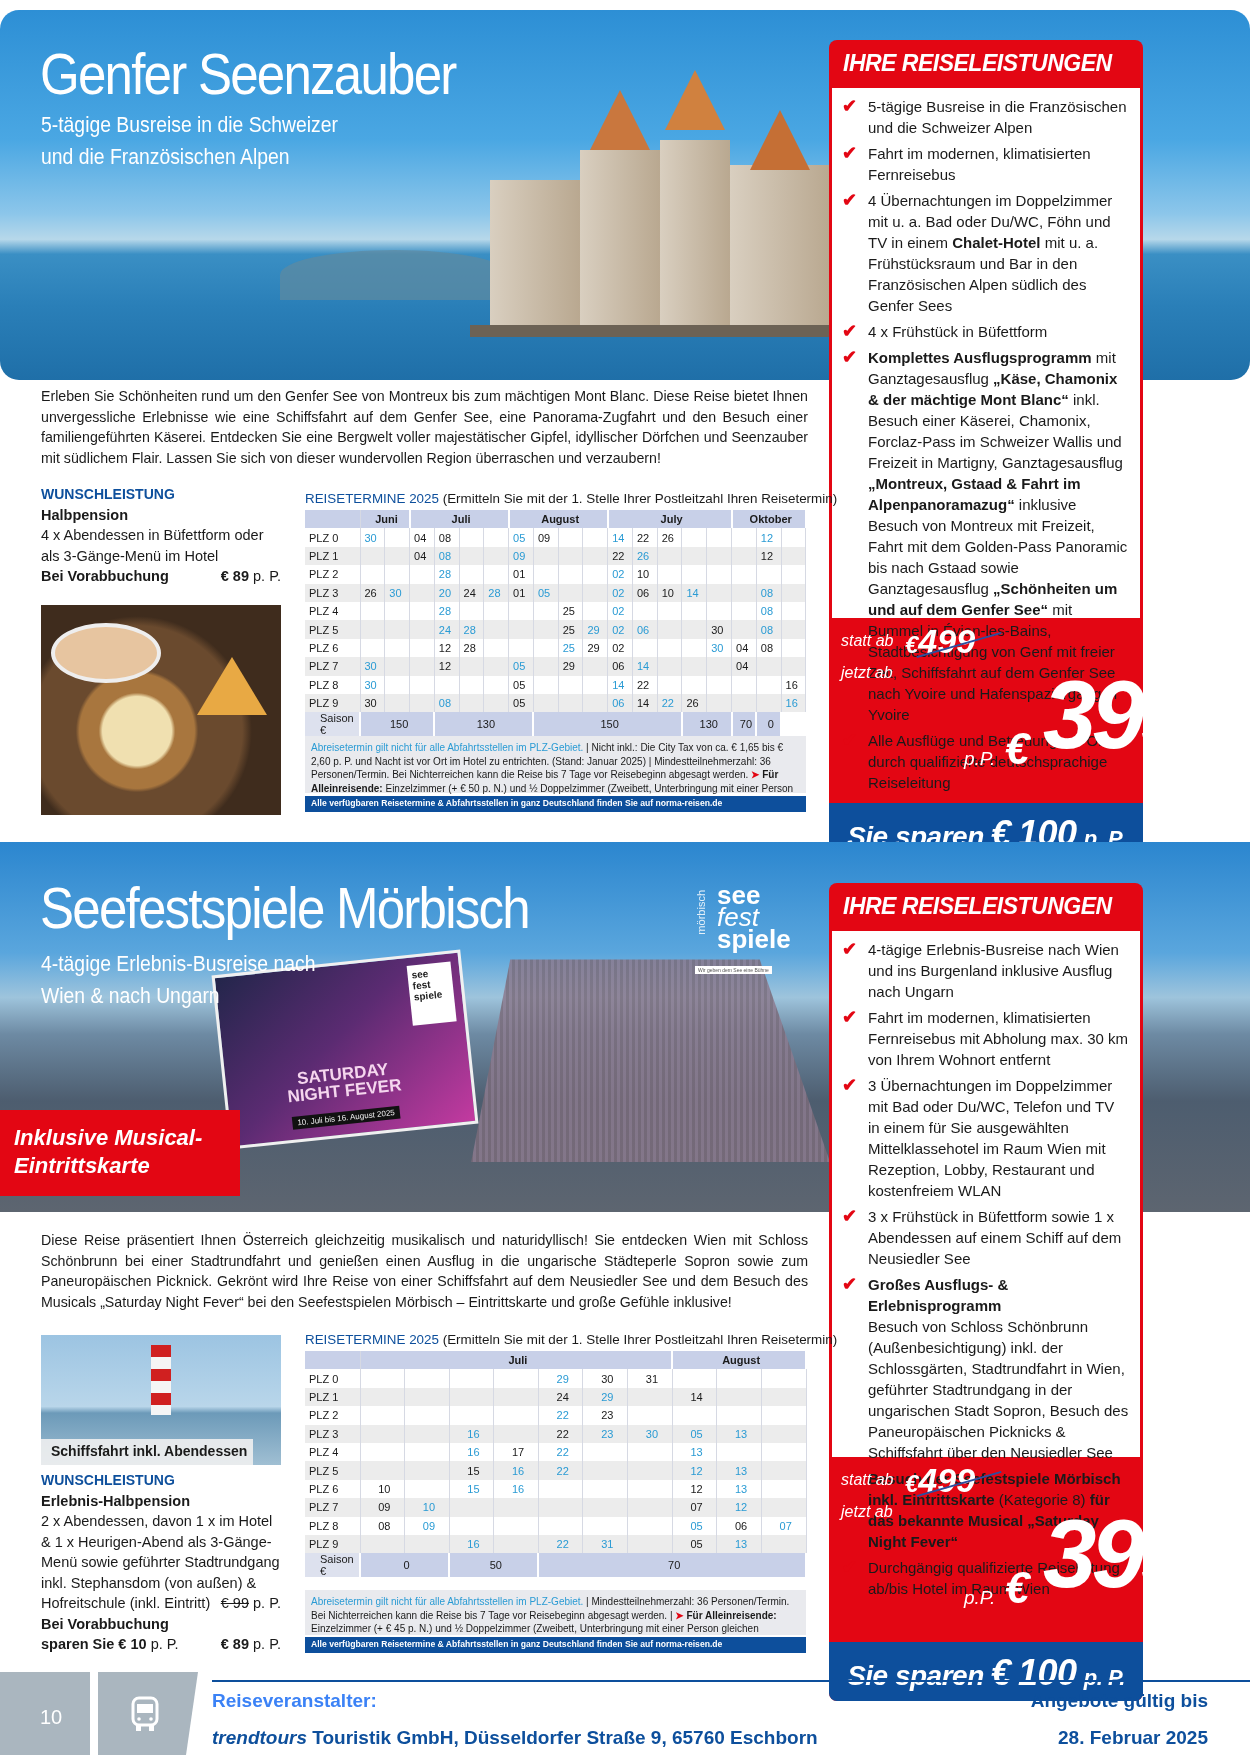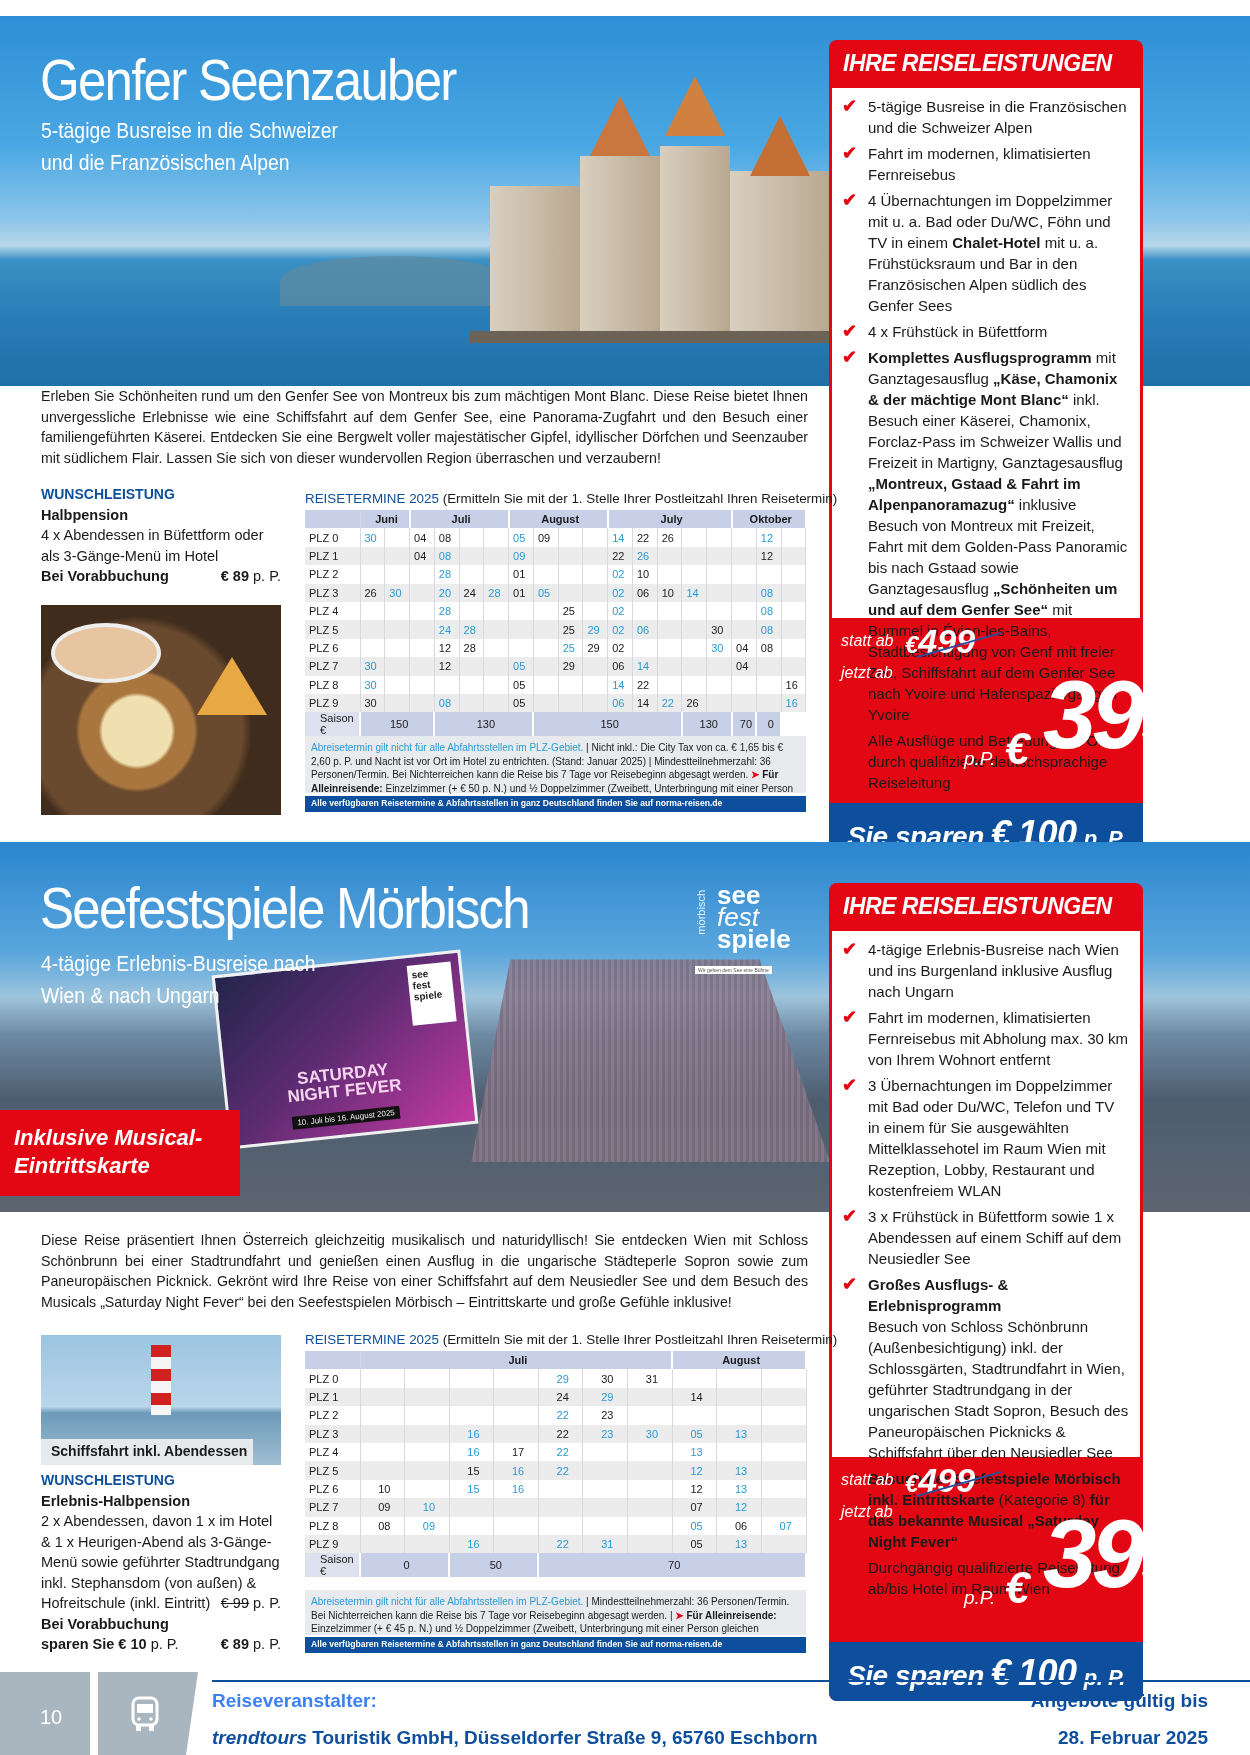--- a/index.html
+++ b/index.html
@@ -1,20 +1,20 @@
 <!DOCTYPE html>
 <html><head>
 <meta charset="utf-8">
 <style>
   * { box-sizing: border-box; margin: 0; padding: 0; }
   body { width: 1250px; height: 1755px; background: #ffffff; font-family: "Liberation Sans", sans-serif; color: #1a1a1a; position: relative; overflow: hidden; }
 
   
   .hero { position: absolute; left: 0; width: 1250px; overflow: hidden; }
-  .hero1 { top: 16px; height: 370px; background: linear-gradient(180deg, #2d8fd5 0%, #4aa7e3 35%, #8cc6ea 55%, #b7d8ea 62%, #3a8fc4 66%, #2a7fb8 80%, #1f6fa8 100%); }
+  .hero1 { top: 10px; height: 370px; background: linear-gradient(180deg, #2d8fd5 0%, #4aa7e3 35%, #8cc6ea 55%, #b7d8ea 62%, #3a8fc4 66%, #2a7fb8 80%, #1f6fa8 100%); border-radius: 19px; }
   .hero2 { top: 842px; height: 370px; background: linear-gradient(180deg, #2b86cf 0%, #5aa6dd 30%, #9ec4dc 42%, #6d8aa3 52%, #4d5d6f 70%, #5d6570 100%); }
   .hero-title { position: absolute; left: 40px; color: #fff; font-size: 58px; font-weight: 400; letter-spacing: -2px; transform: scaleX(0.88); transform-origin: left; white-space: nowrap; }
   .hero-sub { position: absolute; left: 41px; color: #fff; font-size: 22px; line-height: 32px; transform: scaleX(0.88); transform-origin: left; white-space: nowrap; }
 
   
   .castle { position: absolute; left: 470px; top: 60px; width: 360px; height: 290px; }
   .castle .wall { position: absolute; background: linear-gradient(90deg,#d9cfc0,#b9a890); }
   .castle .roof { position: absolute; width: 0; height: 0; border-left: 30px solid transparent; border-right: 30px solid transparent; border-bottom: 60px solid #c8763c; }
   .mountain { position: absolute; left: 280px; top: 240px; width: 230px; height: 50px; background: #5f8aa0; border-radius: 60% 60% 0 0; opacity: .7; }
 

